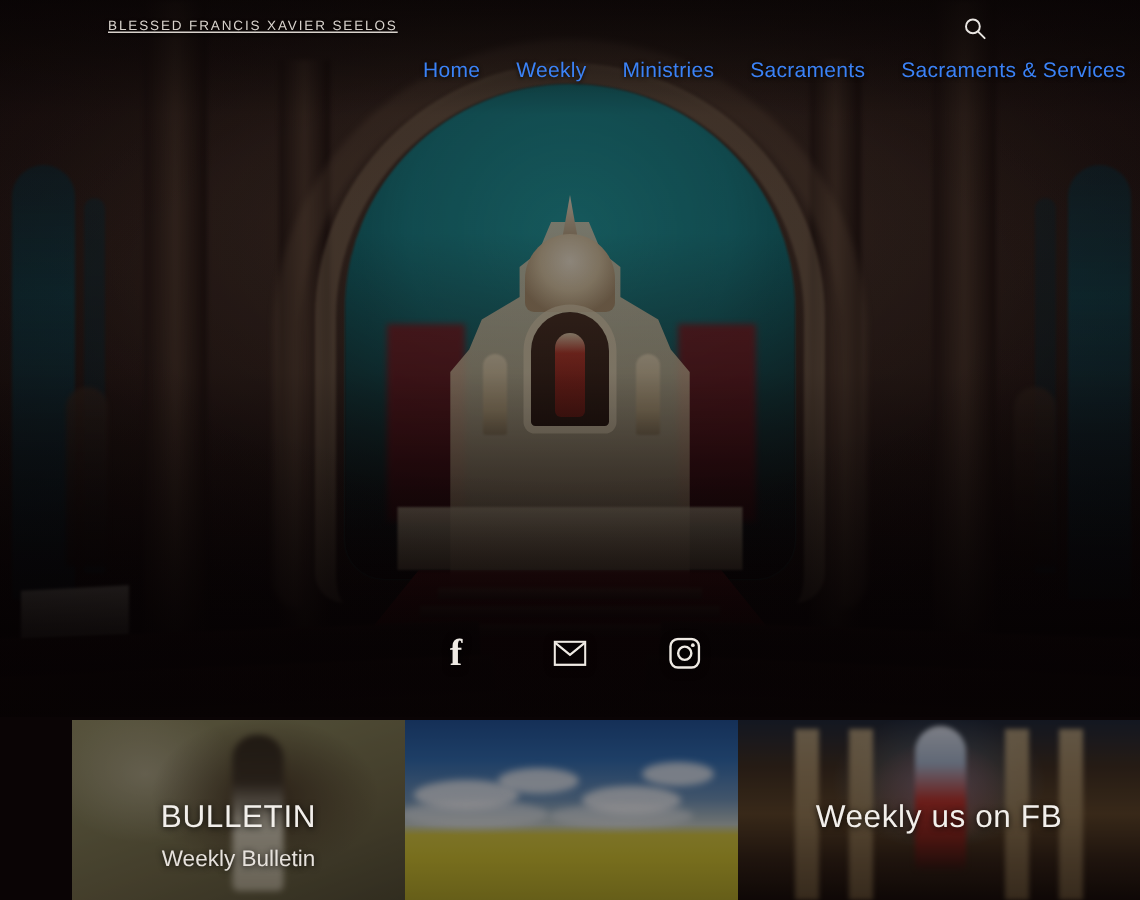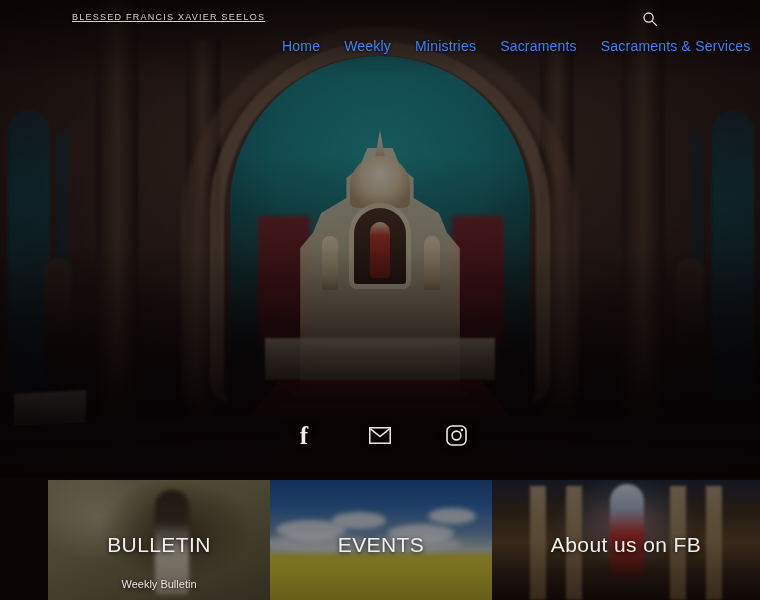--- a/index.html
+++ b/index.html
@@ -245,21 +245,21 @@
   .card { position:relative; width:222px; height:120px; overflow:hidden; cursor:pointer; }
   .card.wide { width:268px; }
   .card-bg { position:absolute; inset:0; }
   .card-dim { position:absolute; inset:0; background:rgba(10,5,5,0.42); }
   .card-text {
     position:absolute; left:0; right:0; top:52px;
     text-align:center; color:#f2efeb;
     text-shadow:0 1px 4px rgba(0,0,0,0.85);
   }
   .card-title { font-size:21px; font-weight:400; letter-spacing:0.4px; line-height:26px; }
-  .card-sub { font-size:11px; font-weight:400; margin-top:20px; color:#e6e1dc; }
+  .card-sub { font-size:15px; font-weight:400; margin-top:6px; color:#e6e1dc; }
 
   
   .bg-bulletin {
     background:
       radial-gradient(55% 70% at 58% 42%, rgba(60,44,30,0.85) 0%, rgba(0,0,0,0) 62%),
       radial-gradient(40% 55% at 22% 30%, rgba(196,188,166,0.55) 0%, rgba(0,0,0,0) 70%),
       linear-gradient(160deg,#8e8a63 0%,#7d7a55 34%,#6d6747 62%,#4e4a33 100%);
   }
   .bg-bulletin::after {
     content:""; position:absolute; left:48%; top:8%;
@@ -416,33 +416,32 @@
       <div class="card-bg bg-events">
         <div class="cloud c1"></div>
         <div class="cloud c2"></div>
         <div class="cloud c3"></div>
         <div class="cloud c4"></div>
         <div class="cloud c5"></div>
         <div class="cloud c6"></div>
       </div>
       <div class="card-dim"></div>
       <div class="card-text">
-        <div class="card-title">EVENTS</div>
       </div>
     </a>
 
     <a class="card wide" href="#">
       <div class="card-bg bg-fb">
         <div class="pillar p1"></div>
         <div class="pillar p2"></div>
         <div class="pillar p3"></div>
         <div class="pillar p4"></div>
         <div class="fb-center"></div>
       </div>
       <div class="card-dim"></div>
       <div class="card-text">
-        <div class="card-title">About us on FB</div>
+        <div class="card-title">Weekly us on FB</div>
       </div>
     </a>
 
   </div>
 
 </div>
 
 </body></html>

